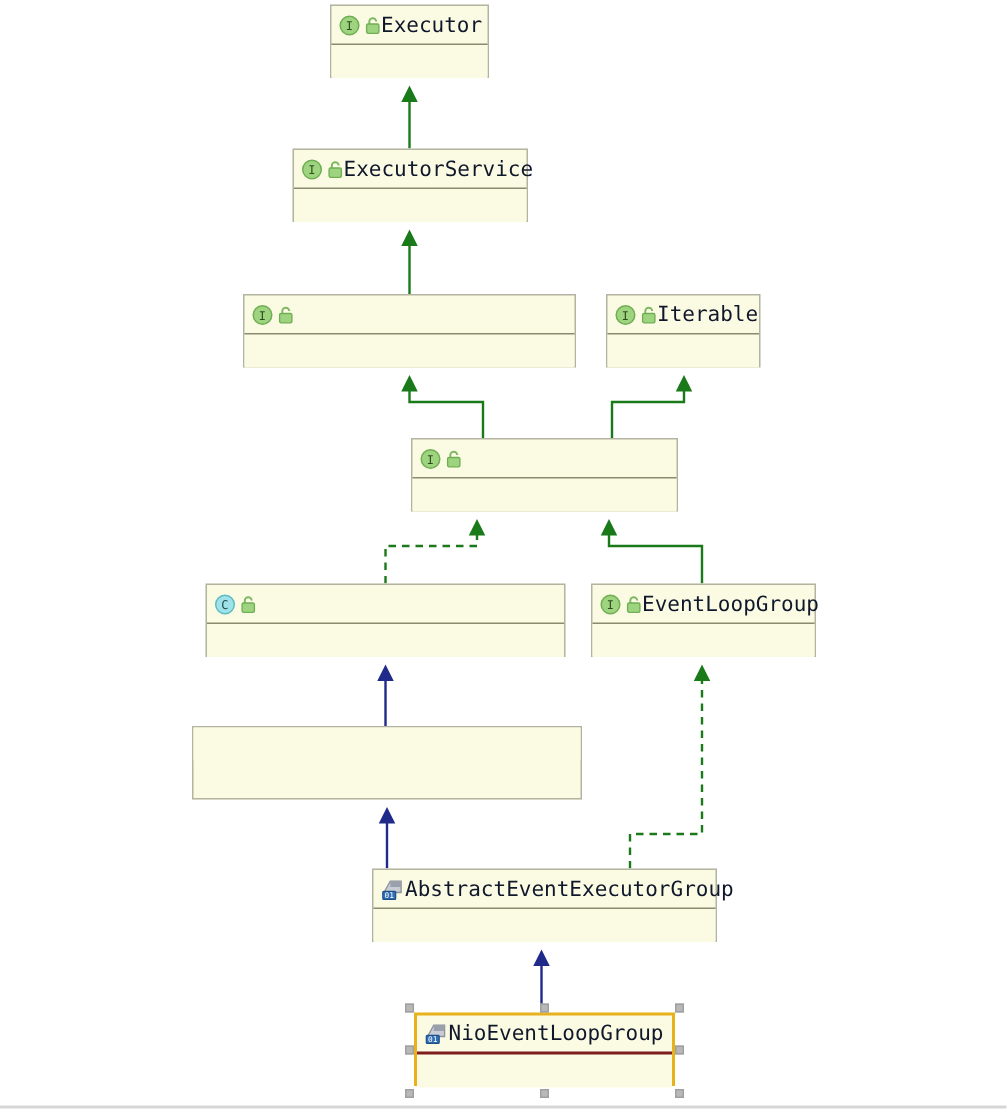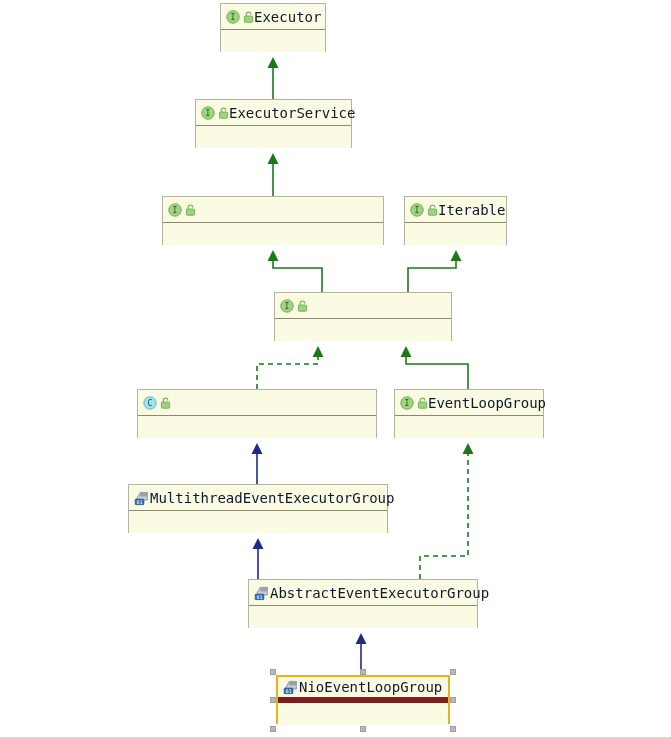--- a/index.html
+++ b/index.html
@@ -42,21 +42,21 @@
   .node-header {
     box-sizing: border-box;
     height: 26px;
     display: flex;
     align-items: center;
     border-bottom: 1px solid #8a8a6e;
     padding-left: 5px;
     position: relative;
   }
   .node.selected .node-header {
-    border-bottom: 6px solid #7f1d1d;
+    border-bottom: 2px solid #7f1d1d;
   }
   .node-body {
     box-sizing: border-box;
     height: 22px;
     background: #fbfbe4;
   }
   .node-title {
     font-family: "DejaVu Sans Mono", "Liberation Mono", monospace;
     font-size: 14px;
     color: #0f172a;
@@ -243,31 +243,20 @@
             <svg class="ico" width="11" height="12" viewBox="0 0 11 12">
               <path d="M3.2 5.2 V3.4 a2.3 2.3 0 0 1 4.6 0" fill="none" stroke="#7fb763" stroke-width="1.3"></path>
               <rect x="1.4" y="5.0" width="8.2" height="6.2" rx="1" fill="#9ed47f" stroke="#6fae53" stroke-width="0.9"></rect>
             </svg>
           </span>
           <span class="node-title">EventLoopGroup</span>
         </div>
         <div class="node-body"></div>
       </div>
       <div class="node" style="left: 128px; top: 484px; width: 260px; height: 49px;">
-        <div class="node-header">
-          <span class="icon-wrap">
-            <svg class="ico" width="16" height="16" viewBox="0 0 16 16">
-              <path d="M2 10 L6.2 2.4 L13.4 2.4 L13.4 10 Z" fill="#c9ccd4" stroke="#8d929c" stroke-width="0.9"></path>
-              <path d="M6.2 2.4 L13.4 2.4 L13.4 6.4 L6.2 6.4 Z" fill="#9aa0ac" stroke="none"></path>
-              <rect x="1.2" y="9.2" width="8.6" height="5.4" rx="0.6" fill="#2f6fb5" stroke="#1f4f88" stroke-width="0.8"></rect>
-              <text x="5.5" y="13.6" text-anchor="middle" font-family="DejaVu Sans Mono, monospace" font-size="5.2" fill="#ffffff">01</text>
-            </svg>
-          </span>
-          <span class="node-title">MultithreadEventExecutorGroup</span>
-        </div>
         <div class="node-body"></div>
       </div>
       <div class="node" style="left: 248px; top: 579px; width: 230px; height: 49px;">
         <div class="node-header">
           <span class="icon-wrap">
             <svg class="ico" width="16" height="16" viewBox="0 0 16 16">
               <path d="M2 10 L6.2 2.4 L13.4 2.4 L13.4 10 Z" fill="#c9ccd4" stroke="#8d929c" stroke-width="0.9"></path>
               <path d="M6.2 2.4 L13.4 2.4 L13.4 6.4 L6.2 6.4 Z" fill="#9aa0ac" stroke="none"></path>
               <rect x="1.2" y="9.2" width="8.6" height="5.4" rx="0.6" fill="#2f6fb5" stroke="#1f4f88" stroke-width="0.8"></rect>
               <text x="5.5" y="13.6" text-anchor="middle" font-family="DejaVu Sans Mono, monospace" font-size="5.2" fill="#ffffff">01</text>

